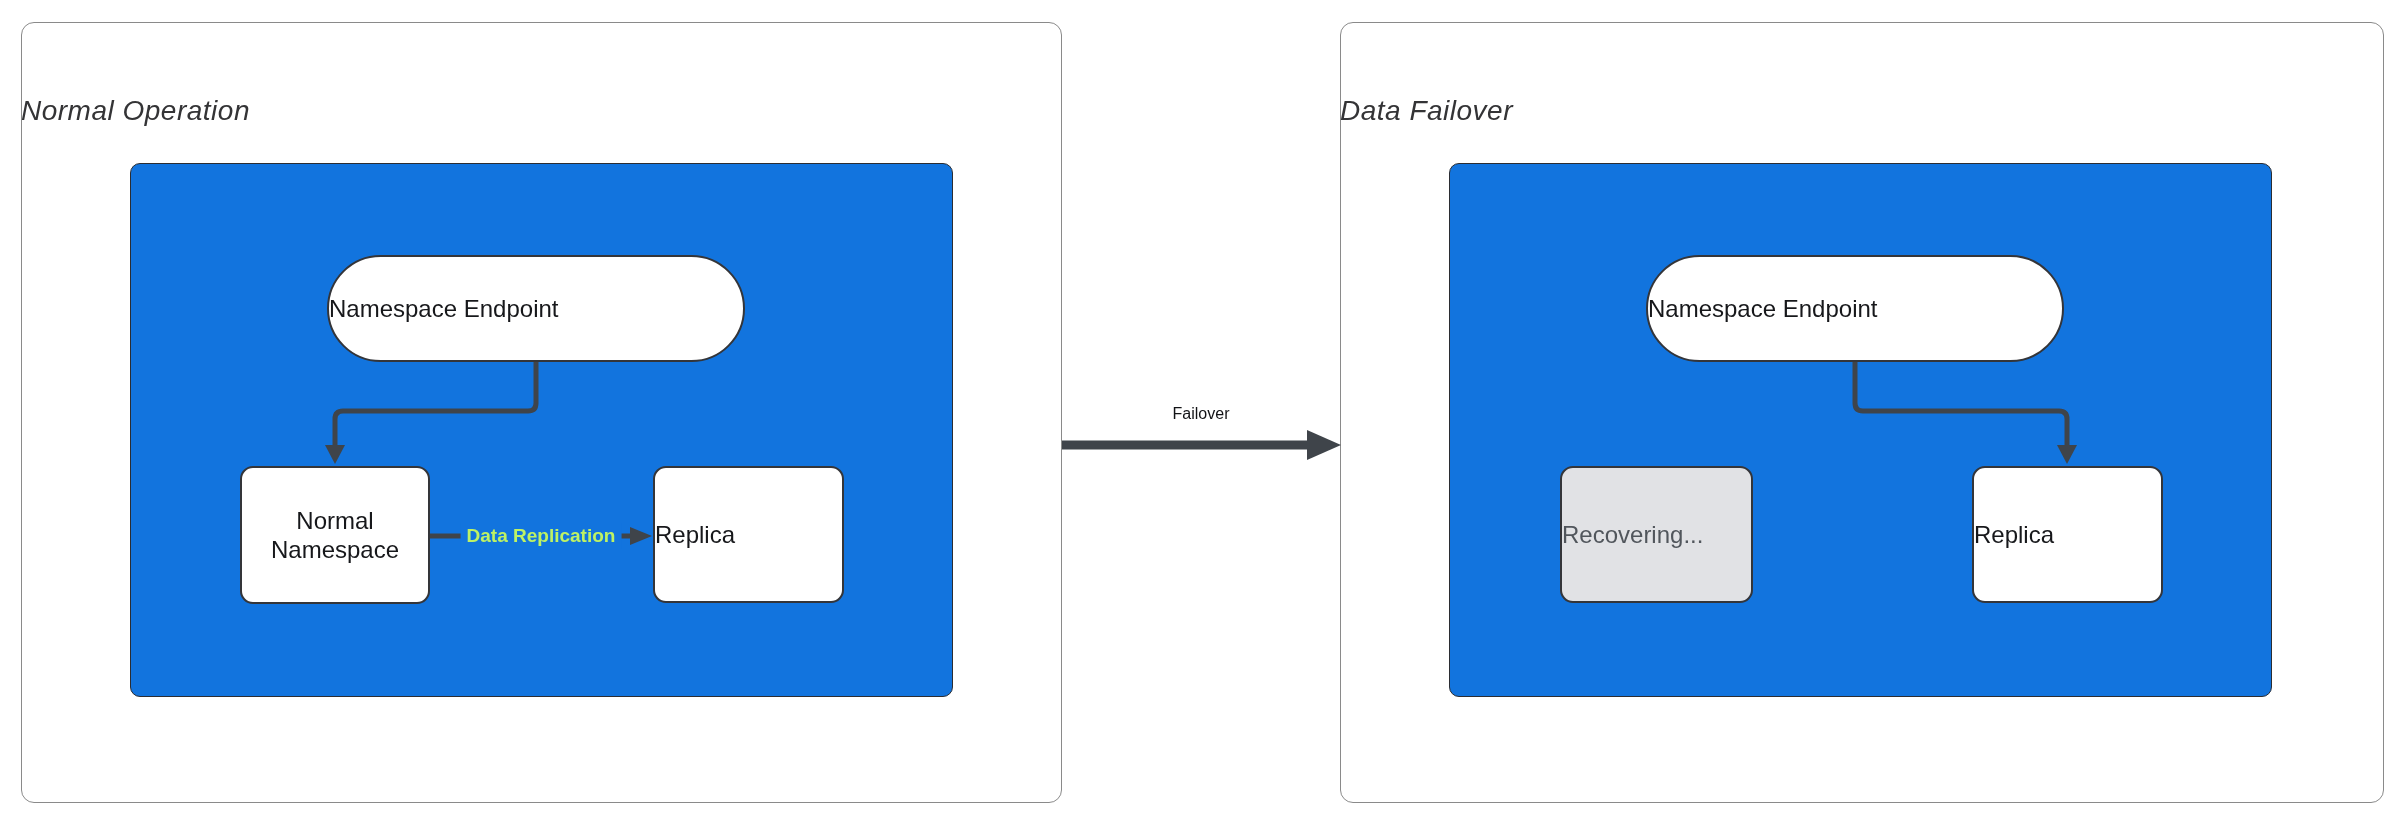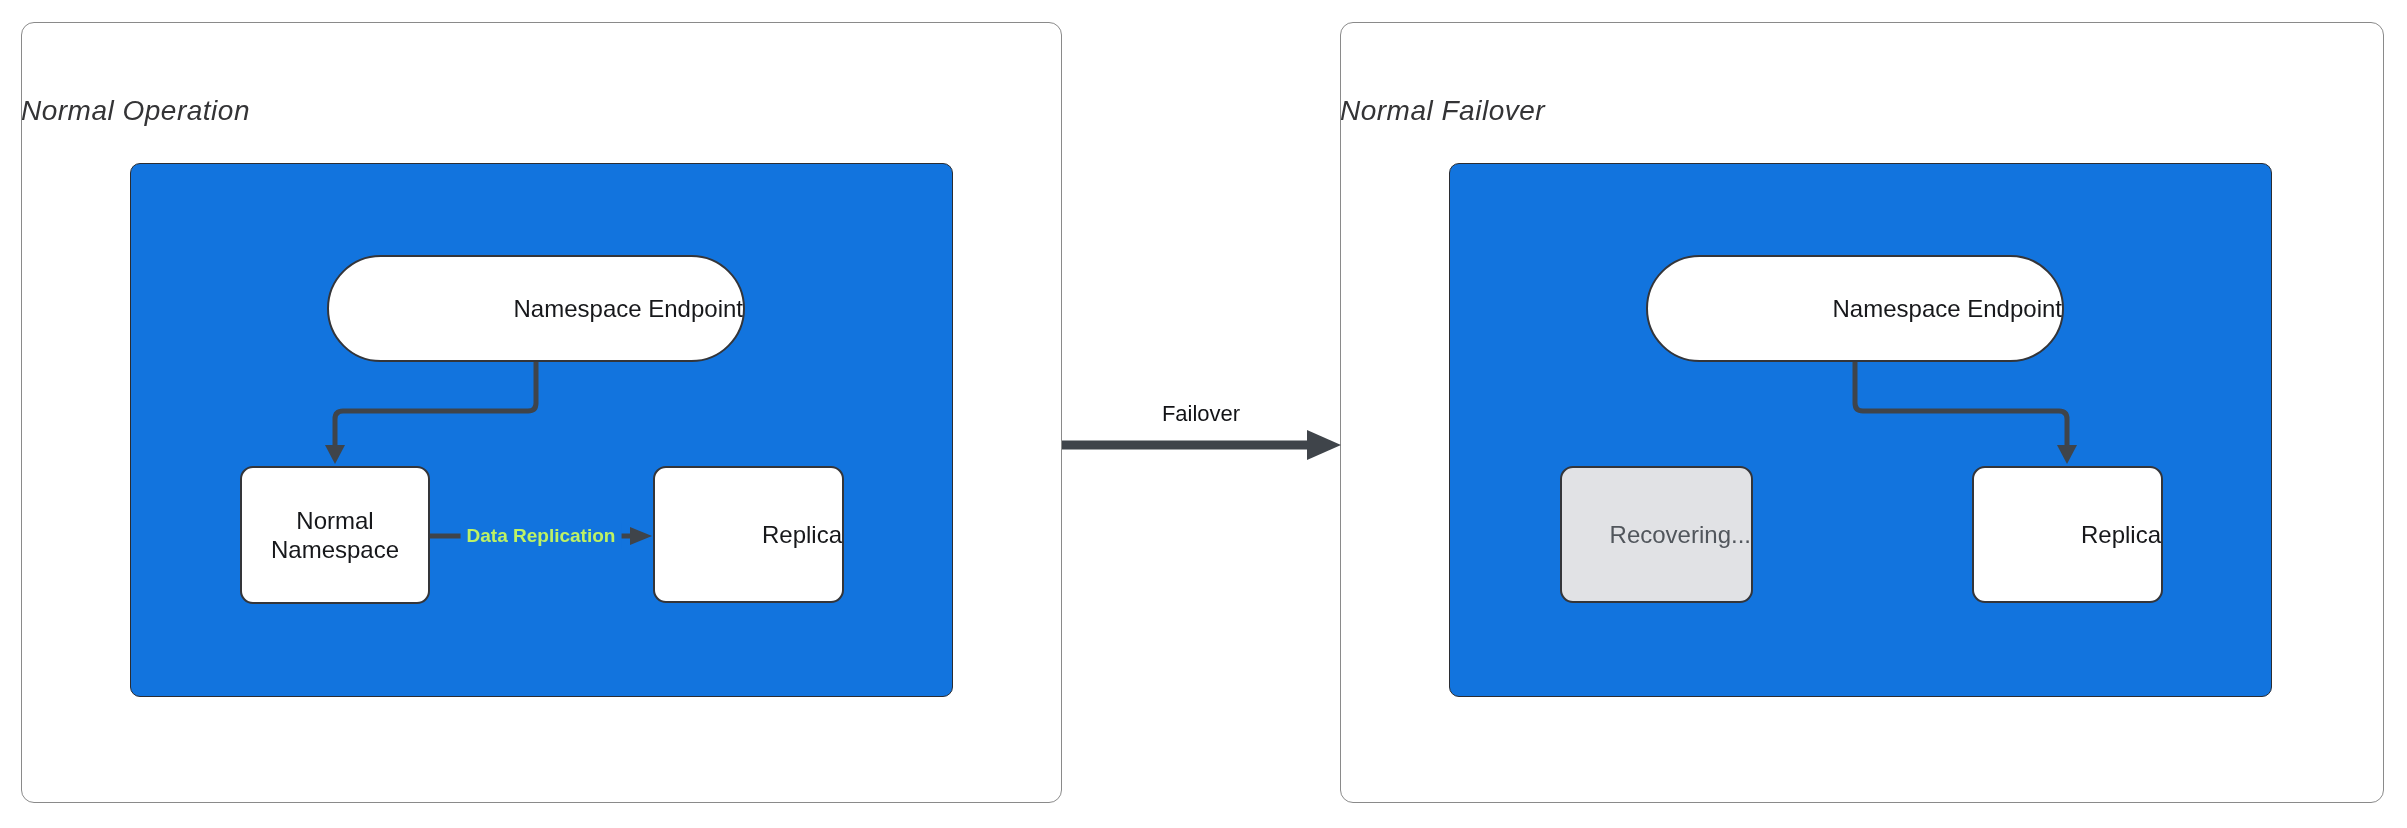--- a/index.html
+++ b/index.html
@@ -26,54 +26,54 @@
   }
   .panel-title{
     position:absolute;font-style:italic;font-size:28px;
     color:var(--title-text);letter-spacing:0.5px;
   }
   .cluster{
     position:absolute;background:var(--container-fill);
     border:1px solid #2b2d32;border-radius:10px;
   }
   .node{
-    position:absolute;display:flex;align-items:center;justify-content:flex-end;
+    position:absolute;display:flex;align-items:center;justify-content:flex-start;
     text-align:center;background:var(--node-fill);border:2px solid var(--node-border);
     color:var(--text);font-size:24px;line-height:29px;
   }
   .pill{border-radius:54px;border-width:2.5px;}
   .box{border-radius:13px;}
   .node.disabled{
     background:var(--disabled-fill);color:var(--disabled-text);
   }
   .edge-layer{position:absolute;left:0;top:0;pointer-events:none;}
   .edge{stroke:var(--edge);fill:none;}
   .arrowhead{fill:var(--edge);stroke:none;}
   .edge-label{
     position:absolute;transform:translate(-50%,-50%);
     background:var(--container-fill);color:#bef264;
     font-weight:bold;font-size:19px;padding:2px 6px;white-space:nowrap;
   }
   .transition-label{
     position:absolute;transform:translate(-50%,-50%);
-    color:#121316;font-size:22px;white-space:nowrap;background:var(--page-bg);
+    color:#121316;font-size:16px;white-space:nowrap;background:var(--page-bg);
     padding:0 4px;
   }
 </style>
 </head>
 <body>
 
 <div class="stage">
 
   <section class="panel" style="left:21px;top:22px;width:1041px;height:781px;"></section>
   <div class="panel-title" style="left:21px;top:95px;width:1041px;">Normal Operation</div>
   <div class="cluster" style="left:130px;top:163px;width:823px;height:534px;"></div>
 
   <section class="panel" style="left:1340px;top:22px;width:1044px;height:781px;"></section>
-  <div class="panel-title" style="left:1340px;top:95px;width:1044px;">Normal Failover</div>
+  <div class="panel-title" style="left:1340px;top:95px;width:1044px;">Data Failover</div>
   <div class="cluster" style="left:1449px;top:163px;width:823px;height:534px;"></div>
 
   <svg class="edge-layer" width="2407" height="828" viewBox="0 0 2407 828">
 
     <path class="edge" stroke-width="5" d="M536,362 L536,403 Q536,411 528,411 L343,411 Q335,411 335,419 L335,447"></path>
     <polygon class="arrowhead" points="335,464 325,445 345,445"></polygon>
 
     <path class="edge" stroke-width="5" d="M430,536 L632,536"></path>
     <polygon class="arrowhead" points="652,536 630,527 630,545"></polygon>
 

